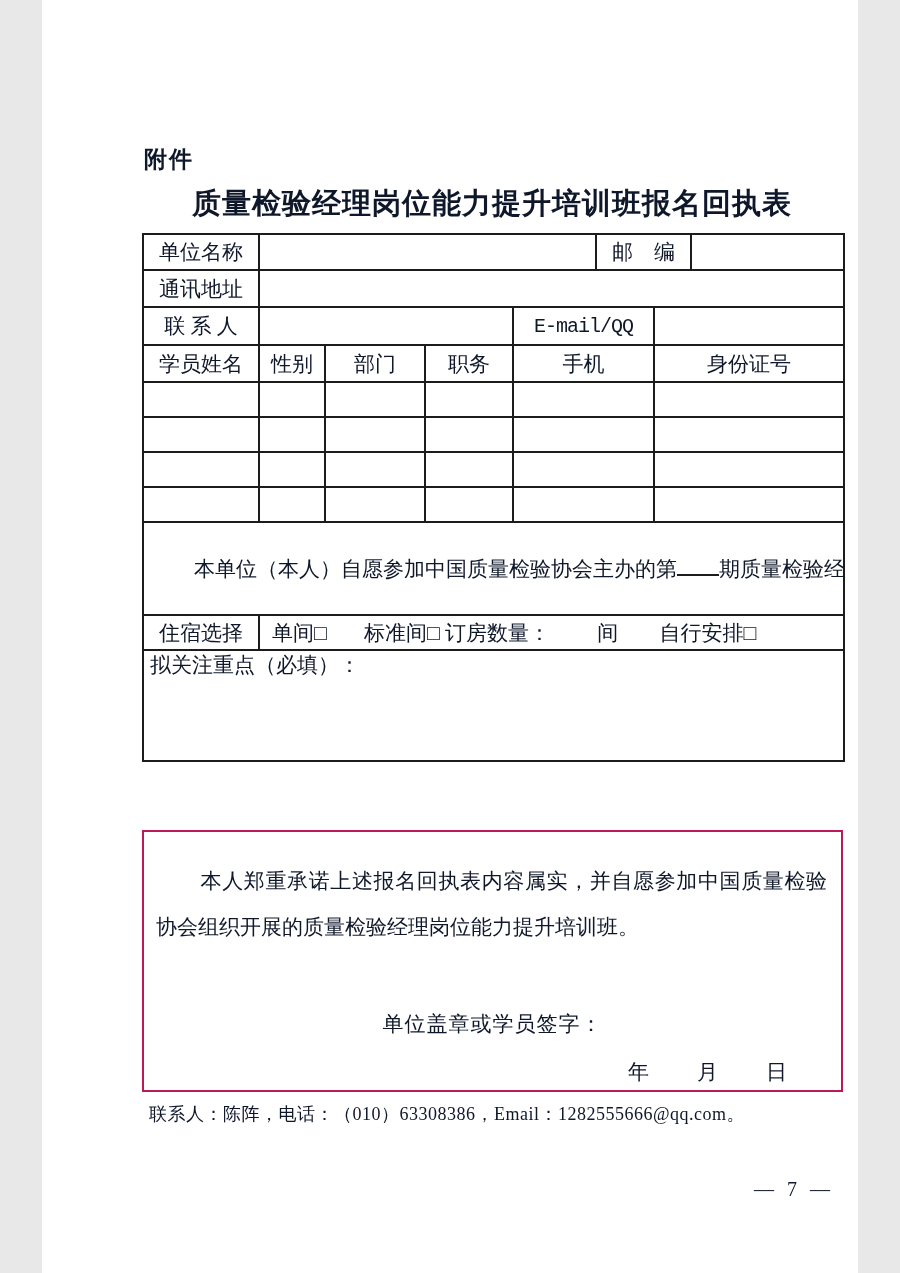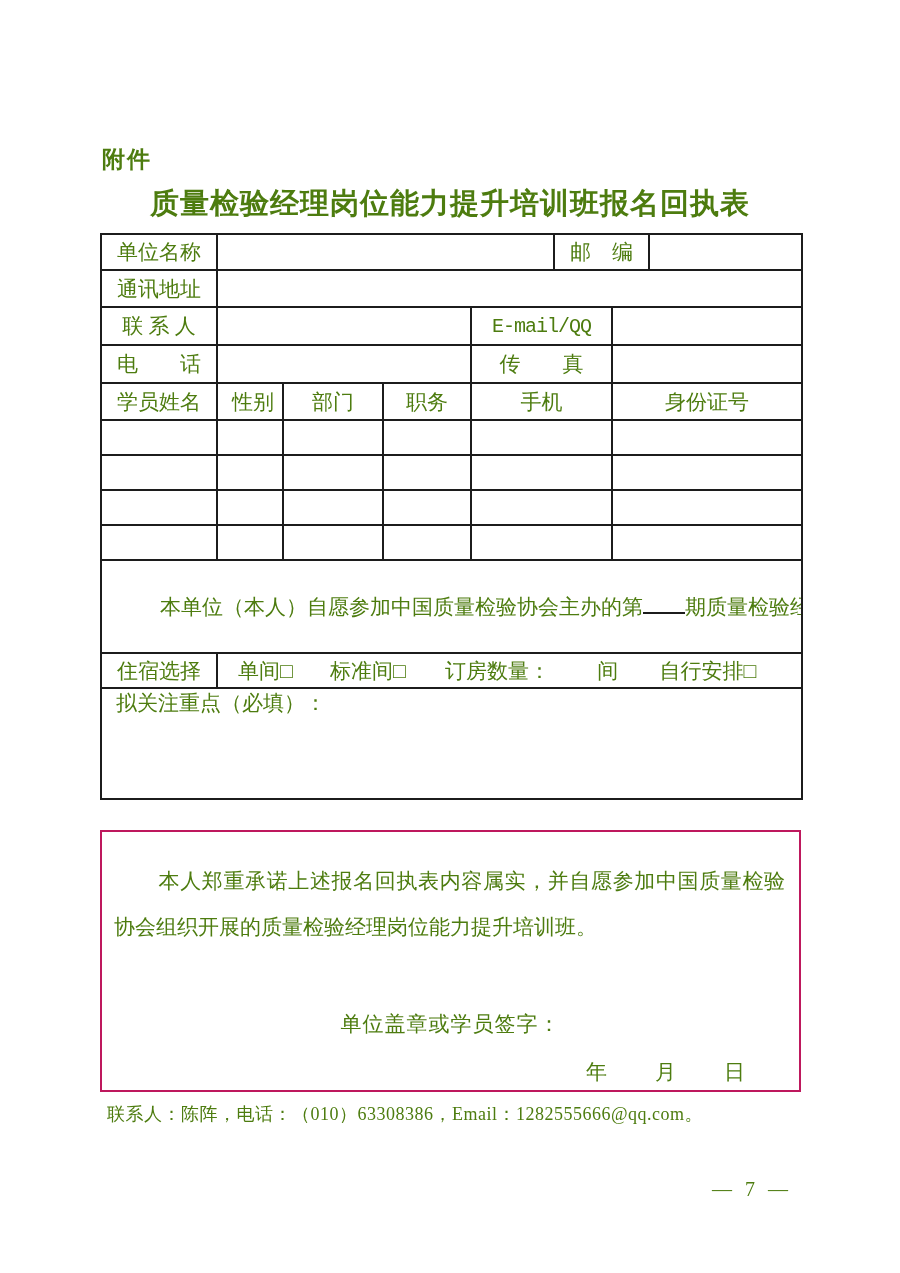--- a/index.html
+++ b/index.html
@@ -1,22 +1,22 @@
 <!DOCTYPE html>
 <html><head>
 <meta charset="utf-8">
 <style>
   html,body{margin:0;padding:0;background:#e8e8e8;}
   .page{
     position:relative;
-    width:900px;height:1273px;
+    width:816px;height:1273px;
     background:#ffffff;
     margin:0 auto;
     font-family:"Liberation Serif", serif;
-    color:#4d7c0f;
+    color:#0f172a;
     overflow:hidden;
   }
   .attachment{
     position:absolute;left:102px;top:144px;
     font-size:23px;font-weight:600;
     font-family:"Liberation Sans", sans-serif;
     letter-spacing:2px;
   }
   .doc-title{
     position:absolute;left:0;top:184px;width:900px;
@@ -27,21 +27,21 @@
   }
   table.form{
     position:absolute;left:100px;top:233px;
     width:701px;
     border-collapse:collapse;
     table-layout:fixed;
     font-size:21px;
   }
   table.form td{
     border:2px solid #1c1c1c;
-    padding:0 14px;
+    padding:0 6px;
     vertical-align:middle;
     overflow:hidden;
     white-space:nowrap;
   }
   td.lbl{text-align:center;padding:0 2px;}
   tr.r1 td{height:34px;}
   tr.r2 td{height:35px;}
   tr.r3 td{height:36px;}
   tr.r4 td{height:36px;}
   tr.r5 td{height:35px;text-align:center;}
@@ -62,21 +62,21 @@
   .indent{display:inline-block;width:44px;}
   .blank-line{
     display:inline-block;
     width:42px;height:4px;
     border-bottom:2px solid #1c1c1c;
     vertical-align:baseline;
   }
   .acc-cell .opt{display:inline-block;}
   .acc-cell .opt1{margin-left:6px;}
   .acc-cell .opt2{margin-left:32px;}
-  .acc-cell .opt3{margin-left:34px;}
+  .acc-cell .opt3{}
   .acc-cell .opt4{margin-left:42px;}
   .acc-cell .opt5{margin-left:36px;}
   .focus-cell{padding-top:8px;}
   .pledge-box{
     position:absolute;left:100px;top:830px;
     width:697px;height:258px;
     border:2px solid #be185d;
     font-size:21px;
   }
   .pledge-text{
@@ -138,26 +138,20 @@
       <td colspan="7"></td>
     </tr>
 
     <tr class="r3">
       <td class="lbl">联 系 人</td>
       <td colspan="3"></td>
       <td colspan="2" class="lbl email-lbl">E-mail/QQ</td>
       <td colspan="2"></td>
     </tr>
 
-    <tr class="r4">
-      <td class="lbl">电　　话</td>
-      <td colspan="3"></td>
-      <td colspan="2" class="lbl">传　　真</td>
-      <td colspan="2"></td>
-    </tr>
 
     <tr class="r5">
       <td>学员姓名</td>
       <td>性别</td>
       <td>部门</td>
       <td>职务</td>
       <td colspan="2">手机</td>
       <td colspan="2">身份证号</td>
     </tr>
 

